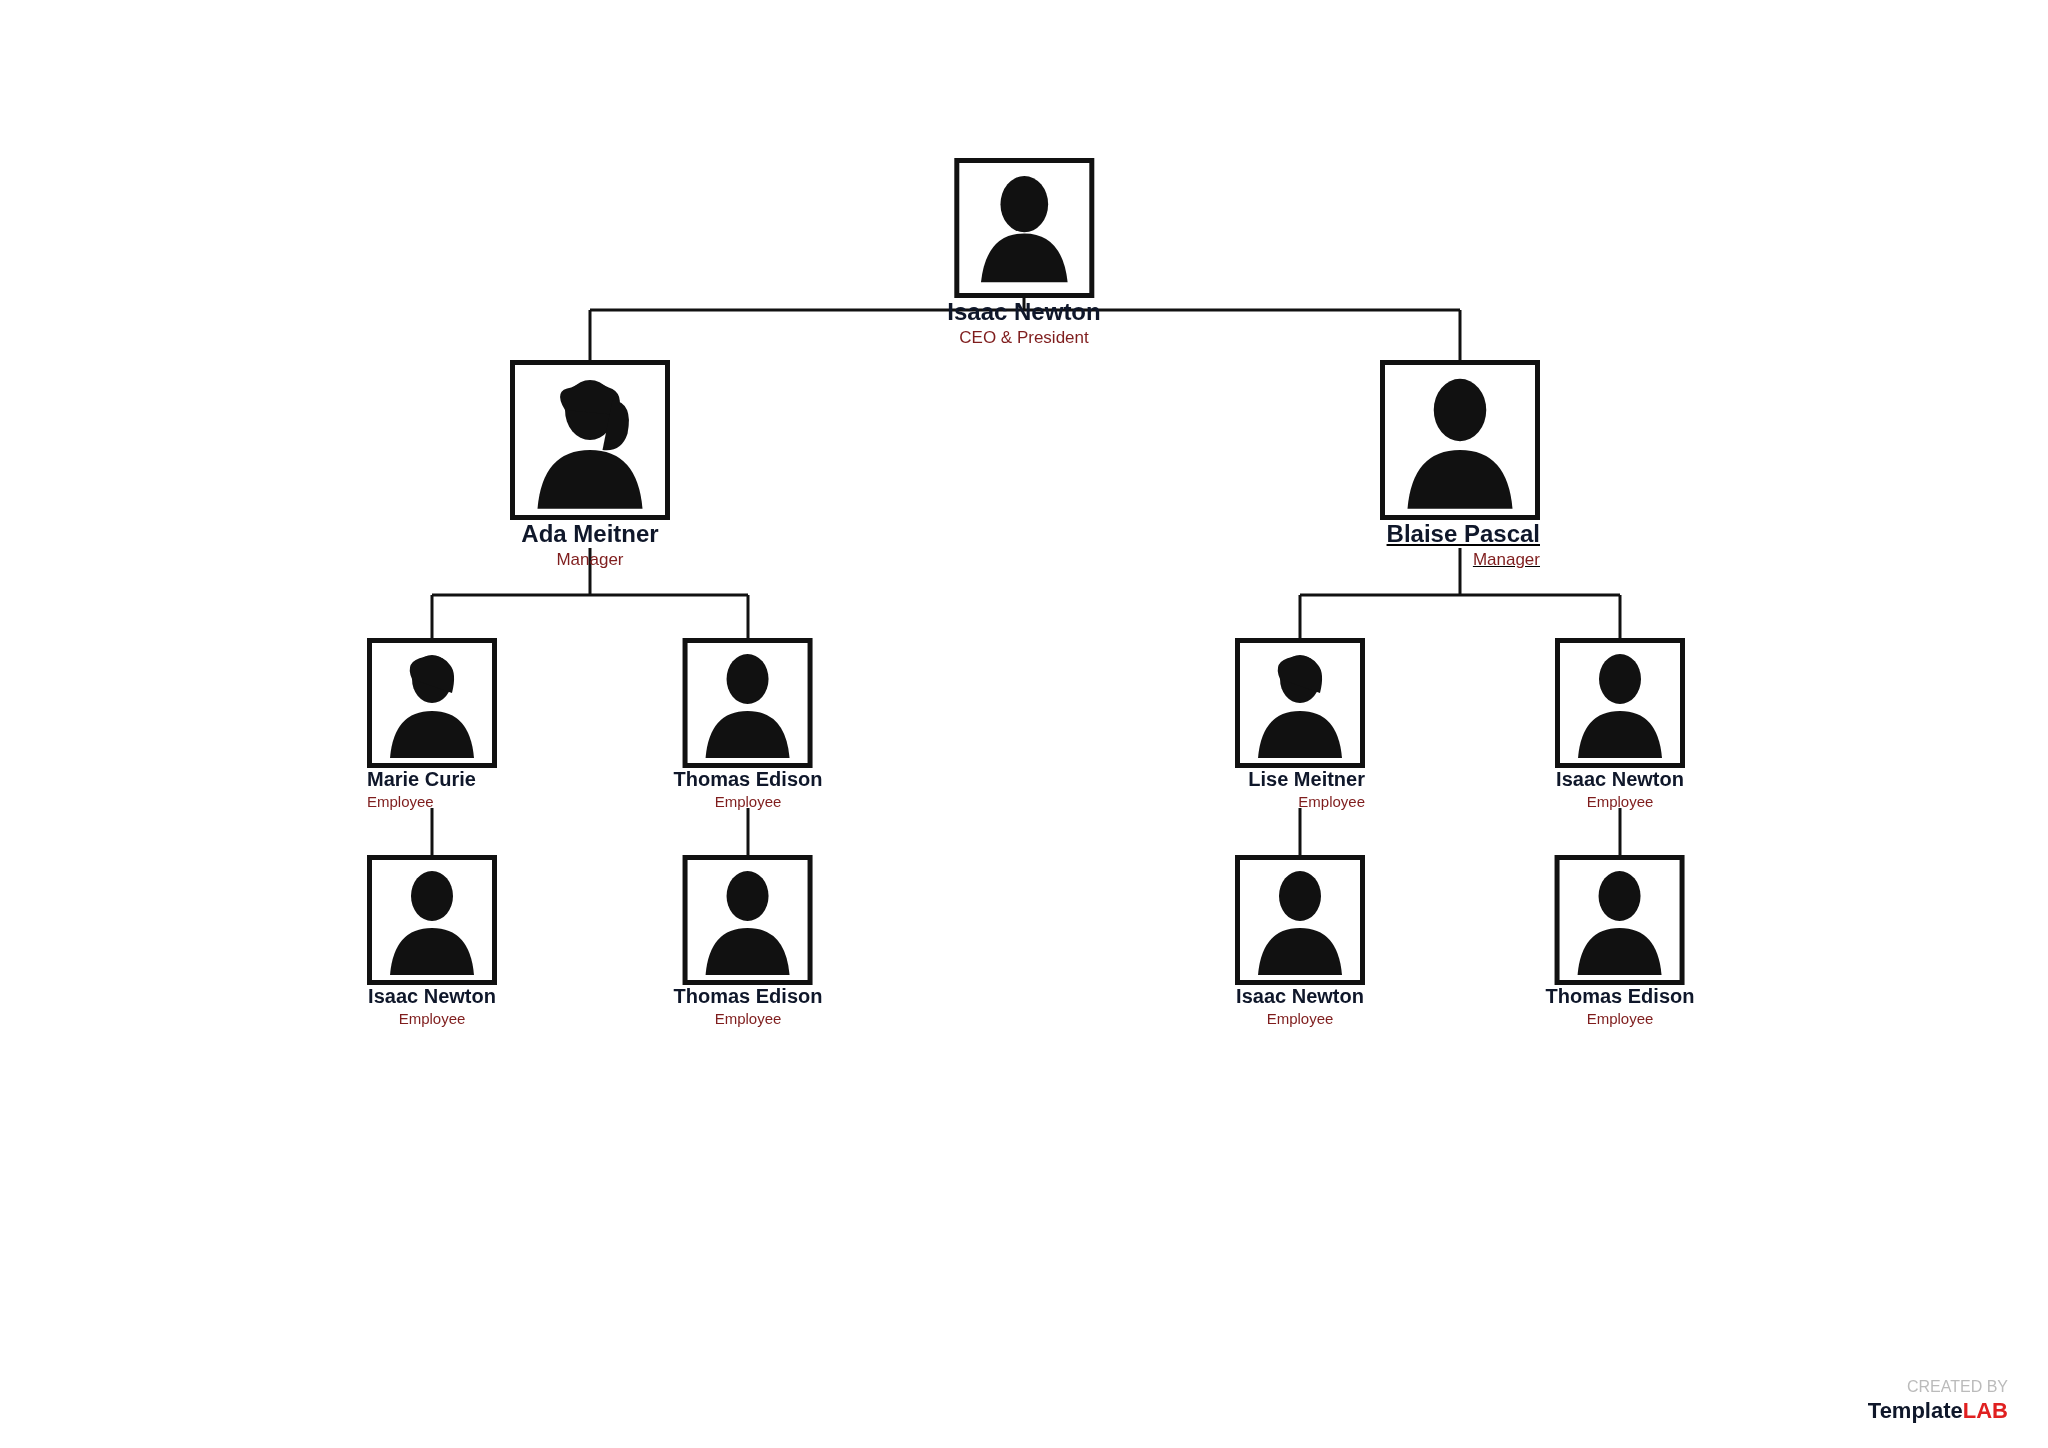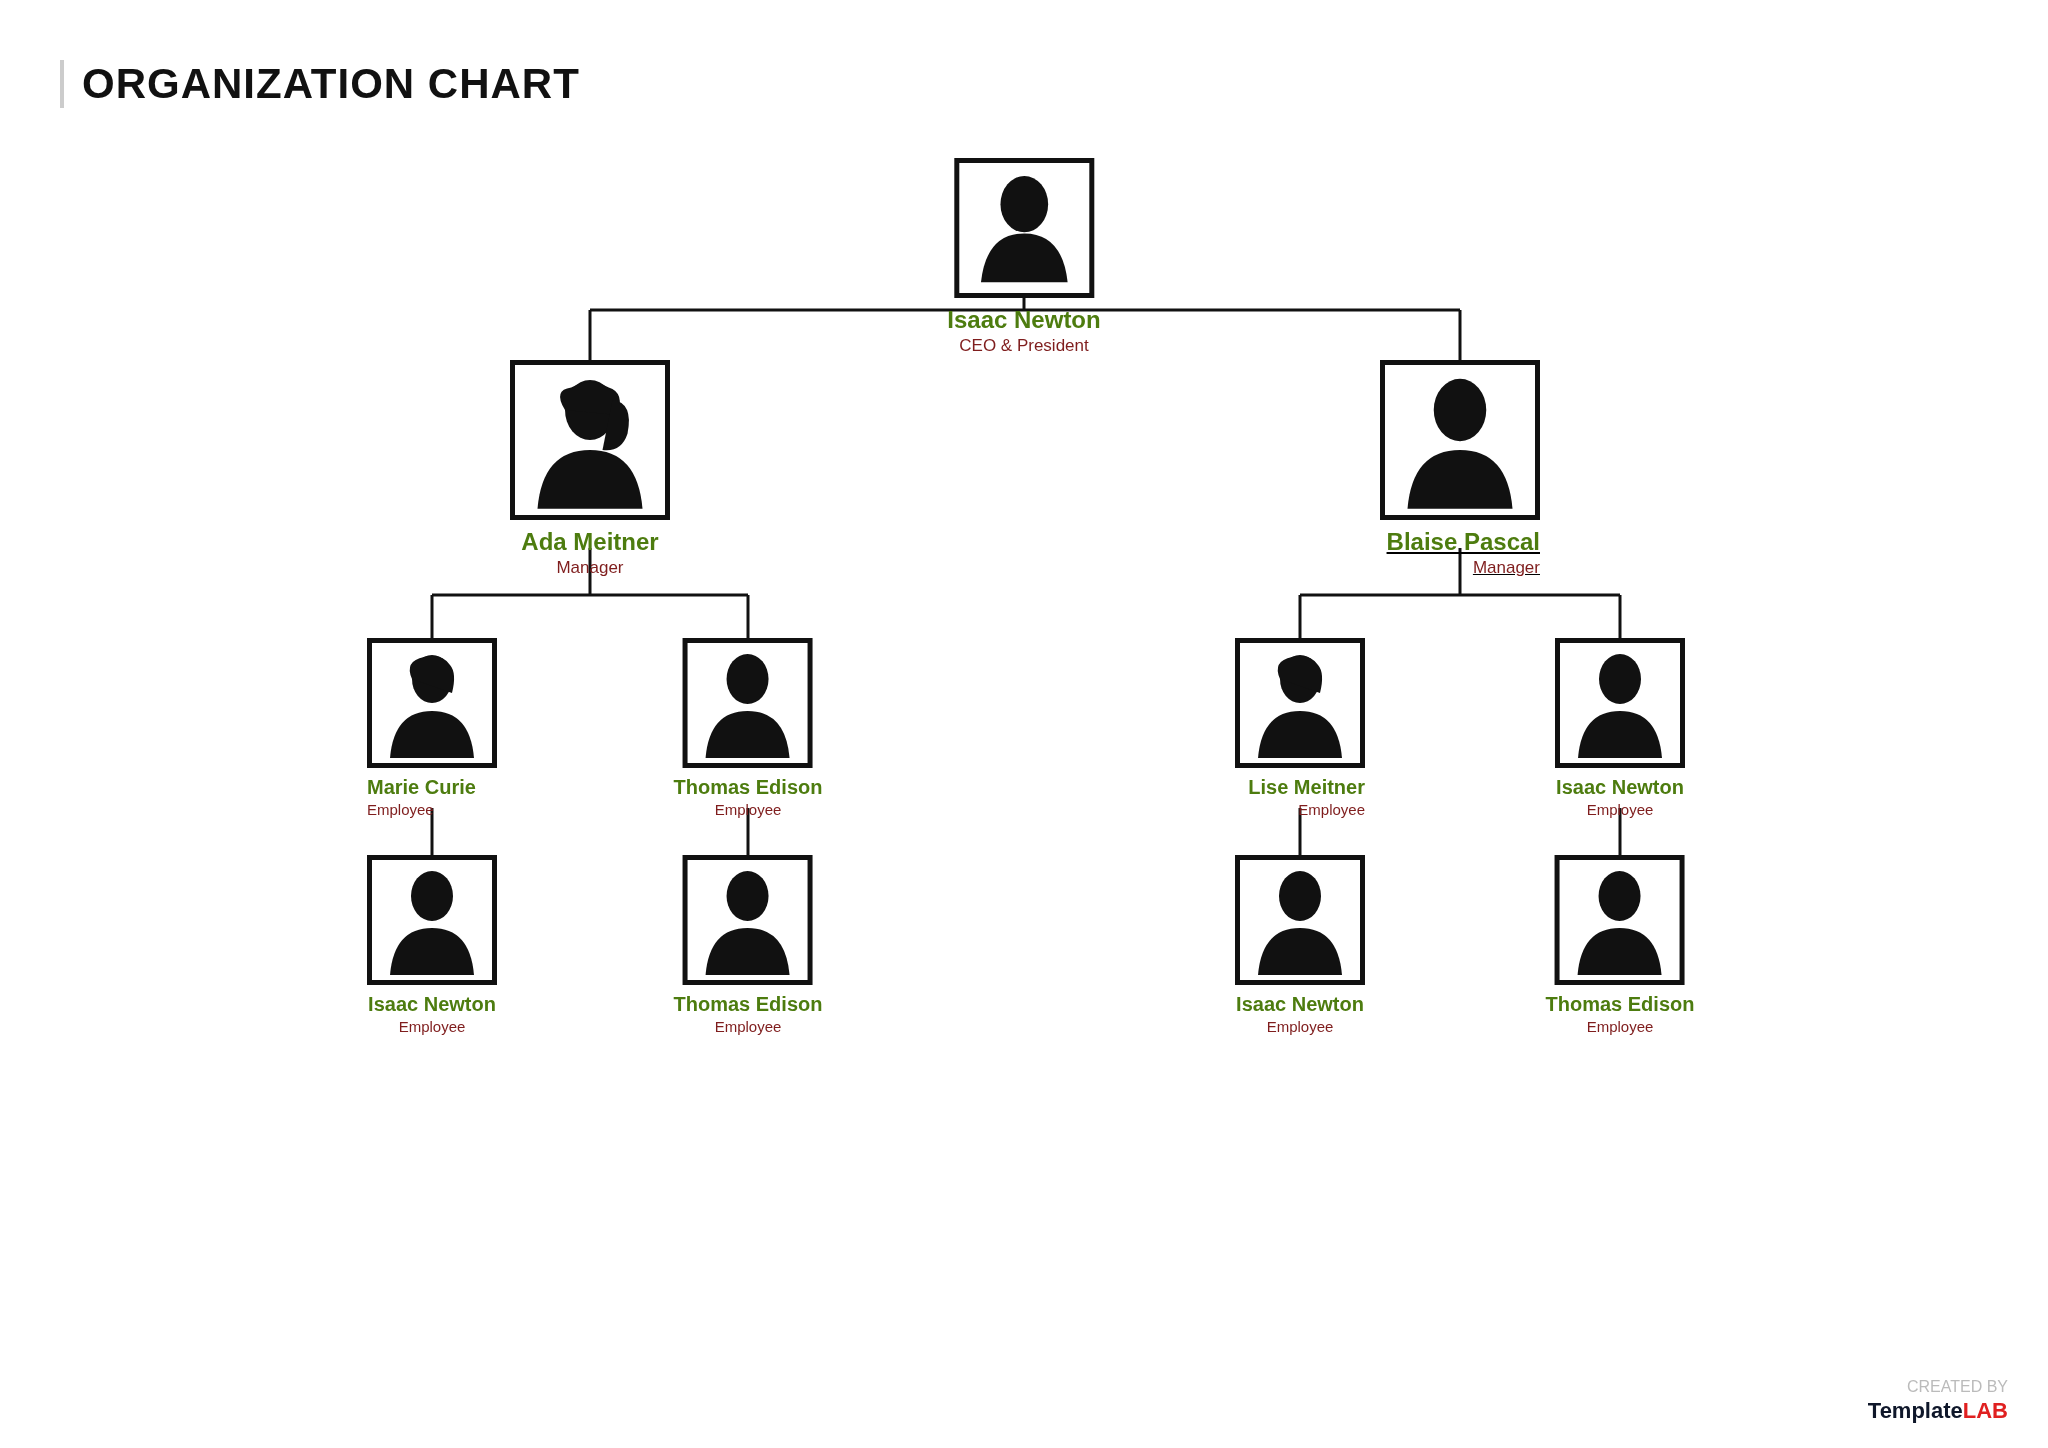--- a/index.html
+++ b/index.html
@@ -42,22 +42,22 @@
 
     .node {
       display: flex;
       flex-direction: column;
       align-items: center;
     }
 
     .node-name {
       font-size: 22px;
       font-weight: 700;
-      color: #4d7c0f;
-      margin-top: 8px;
+      color: #0f172a;
+      margin-top: 0;
       text-align: center;
     }
 
     .node-title {
       font-size: 16px;
       color: #7f1d1d;
       text-align: center;
       margin-top: 2px;
     }
 
@@ -134,21 +134,20 @@
       left: 0;
       width: 2048px;
       height: 1448px;
     }
   </style>
 </head>
 <body>
 
 <div class="org-wrapper">
 
-  <div class="page-title">ORGANIZATION CHART</div>
 
   <svg class="org-svg" viewBox="0 0 2048 1448" preserveAspectRatio="xMidYMid meet">
 
     <line x1="1024" y1="258" x2="1024" y2="310" stroke="#111" stroke-width="3"></line>
 
     <line x1="590" y1="310" x2="1460" y2="310" stroke="#111" stroke-width="3"></line>
 
     <line x1="590" y1="310" x2="590" y2="360" stroke="#111" stroke-width="3"></line>
 
     <line x1="1460" y1="310" x2="1460" y2="360" stroke="#111" stroke-width="3"></line>

